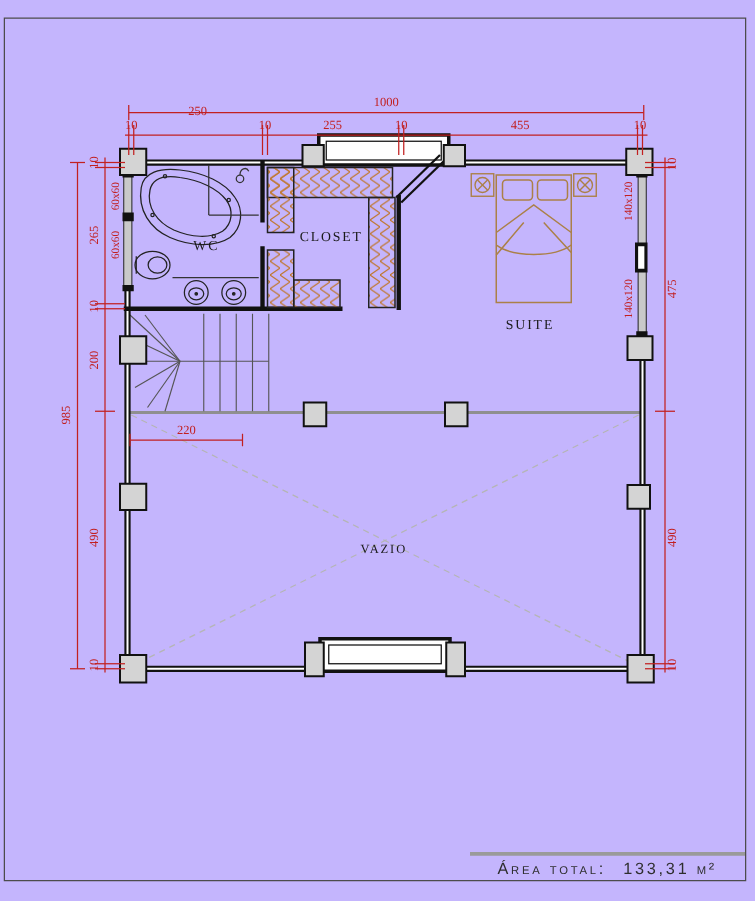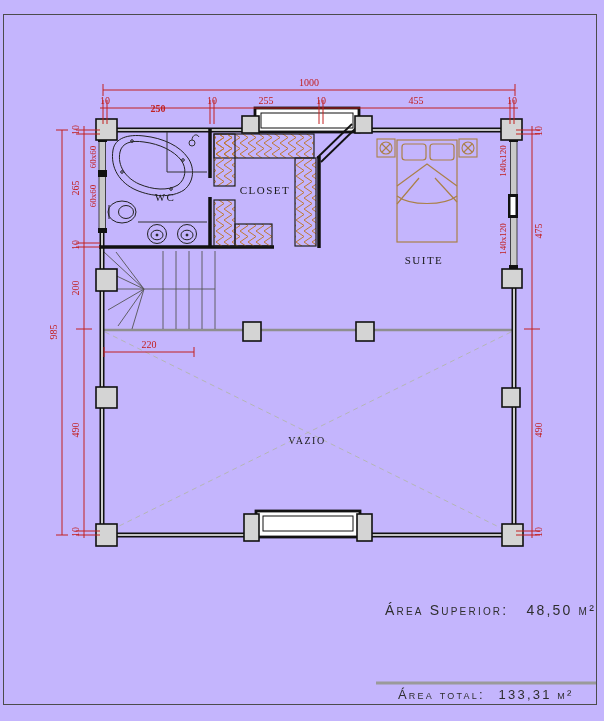--- a/index.html
+++ b/index.html
@@ -210,21 +210,21 @@
       <line x1="104" y1="352" x2="194" y2="352"></line>
       <line x1="104" y1="347" x2="104" y2="357"></line>
         <line x1="194" y1="347" x2="194" y2="357"></line>
     </g>
 
     <line x1="376" y1="683" x2="596" y2="683" stroke="#9a9a9a" stroke-width="3"></line>
   </svg>
 
   <div class="lbl" style="left:309px;top:83px;">1000</div>
   <div class="lbl" style="left:105px;top:101px;">10</div>
-  <div class="lbl" style="left:158px;top:109px;font-weight:bold;">250</div>
+  <div class="lbl" style="left:158px;top:90px;">250</div>
   <div class="lbl" style="left:212px;top:101px;">10</div>
   <div class="lbl" style="left:266px;top:101px;">255</div>
   <div class="lbl" style="left:321px;top:101px;">10</div>
   <div class="lbl" style="left:416px;top:101px;text-align:center;">455</div>
   <div class="lbl" style="left:512px;top:101px;">10</div>
 
   <div class="lbl rot" style="left:54px;top:332px;">985</div>
   <div class="lbl rot" style="left:76px;top:130px;">10</div>
   <div class="lbl rot" style="left:76px;top:188px;">265</div>
   <div class="lbl rot" style="left:76px;top:245px;">10</div>
@@ -242,22 +242,18 @@
   <div class="lbl rot" style="left:93px;top:157px;font-size:9px;">60x60</div>
   <div class="lbl rot" style="left:93px;top:196px;font-size:9px;">60x60</div>
   <div class="lbl rot" style="left:503px;top:161px;font-size:9px;">140x120</div>
   <div class="lbl rot" style="left:503px;top:239px;font-size:9px;">140x120</div>
 
   <div class="room" style="left:165px;top:197px;">WC</div>
   <div class="room" style="left:265px;top:190px;">CLOSET</div>
   <div class="room" style="left:424px;top:260px;">SUITE</div>
   <div class="room" style="left:307px;top:440px;font-size:10px;">VAZIO</div>
 
-  <div class="areaText" style="left:385px;top:602px;">
-    <span>Área Superior:</span>
-    <span style="margin-left:12px;">48,50 m²</span>
-  </div>
   <div class="areaText" style="left:398px;top:687px;font-size:13px;">
     <span>Área total:</span>
     <span style="margin-left:8px;">133,31 m²</span>
   </div>
 
 </div>
 
 </body></html>

